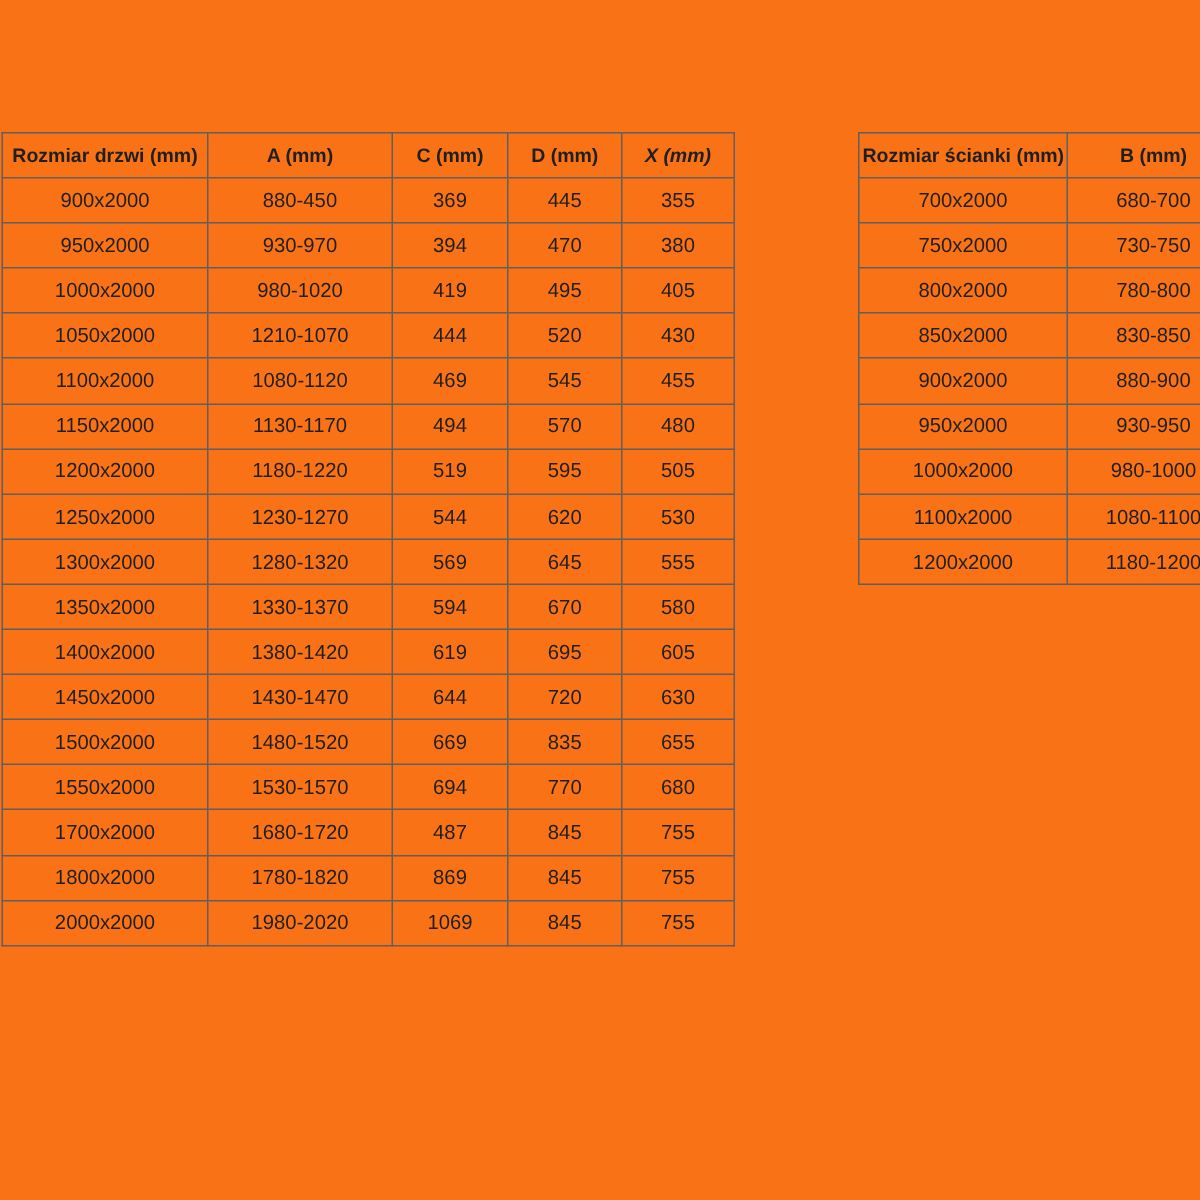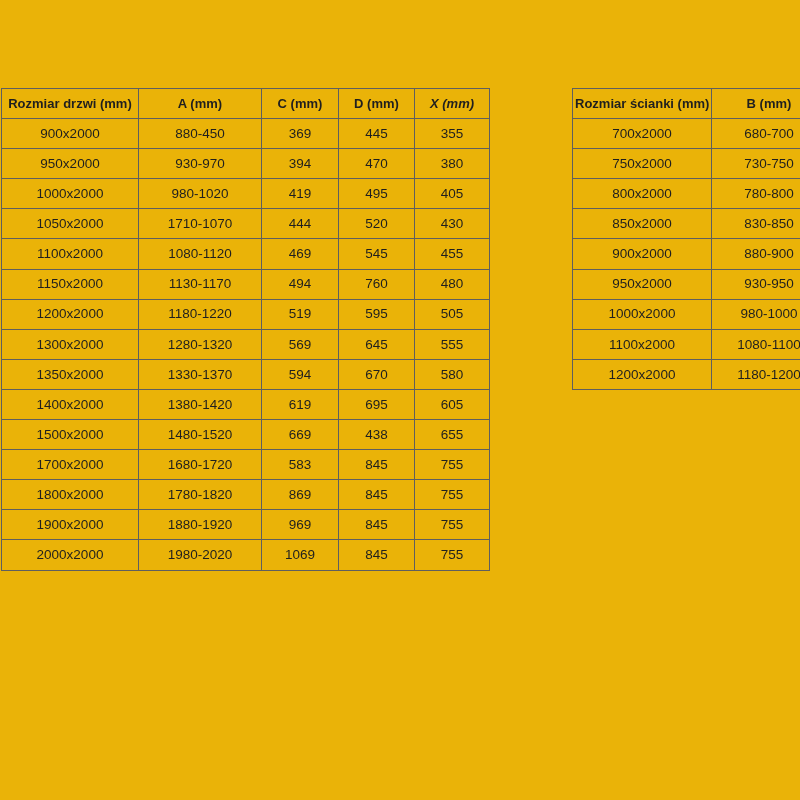--- a/index.html
+++ b/index.html
@@ -7,21 +7,21 @@
     width: 800px;
     height: 800px;
     background: #ffffff;
     font-family: "Liberation Sans", sans-serif;
     color: #1f1f1f;
   }
   .page {
     position: relative;
     width: 800px;
     height: 800px;
-    background: #eab308;
+    background: #f97316;
   }
   table.spec {
     position: absolute;
     border-collapse: collapse;
     table-layout: fixed;
     font-size: 13.5px;
     line-height: 1;
   }
   table.spec th,
   table.spec td {
@@ -80,47 +80,54 @@
         </tr>
         <tr>
           <td>1000x2000</td>
           <td>980-1020</td>
           <td>419</td>
           <td>495</td>
           <td>405</td>
         </tr>
         <tr>
           <td>1050x2000</td>
-          <td>1710-1070</td>
+          <td>1210-1070</td>
           <td>444</td>
           <td>520</td>
           <td>430</td>
         </tr>
         <tr>
           <td>1100x2000</td>
           <td>1080-1120</td>
           <td>469</td>
           <td>545</td>
           <td>455</td>
         </tr>
         <tr>
           <td>1150x2000</td>
           <td>1130-1170</td>
           <td>494</td>
-          <td>760</td>
+          <td>570</td>
           <td>480</td>
         </tr>
         <tr>
           <td>1200x2000</td>
           <td>1180-1220</td>
           <td>519</td>
           <td>595</td>
           <td>505</td>
         </tr>
         <tr>
+          <td>1250x2000</td>
+          <td>1230-1270</td>
+          <td>544</td>
+          <td>620</td>
+          <td>530</td>
+        </tr>
+        <tr>
           <td>1300x2000</td>
           <td>1280-1320</td>
           <td>569</td>
           <td>645</td>
           <td>555</td>
         </tr>
         <tr>
           <td>1350x2000</td>
           <td>1330-1370</td>
           <td>594</td>
@@ -128,48 +135,55 @@
           <td>580</td>
         </tr>
         <tr>
           <td>1400x2000</td>
           <td>1380-1420</td>
           <td>619</td>
           <td>695</td>
           <td>605</td>
         </tr>
         <tr>
+          <td>1450x2000</td>
+          <td>1430-1470</td>
+          <td>644</td>
+          <td>720</td>
+          <td>630</td>
+        </tr>
+        <tr>
           <td>1500x2000</td>
           <td>1480-1520</td>
           <td>669</td>
-          <td>438</td>
+          <td>835</td>
           <td>655</td>
+        </tr>
+        <tr>
+          <td>1550x2000</td>
+          <td>1530-1570</td>
+          <td>694</td>
+          <td>770</td>
+          <td>680</td>
         </tr>
         <tr>
           <td>1700x2000</td>
           <td>1680-1720</td>
-          <td>583</td>
+          <td>487</td>
           <td>845</td>
           <td>755</td>
         </tr>
         <tr>
           <td>1800x2000</td>
           <td>1780-1820</td>
           <td>869</td>
           <td>845</td>
           <td>755</td>
         </tr>
         <tr>
-          <td>1900x2000</td>
-          <td>1880-1920</td>
-          <td>969</td>
-          <td>845</td>
-          <td>755</td>
-        </tr>
-        <tr>
           <td>2000x2000</td>
           <td>1980-2020</td>
           <td>1069</td>
           <td>845</td>
           <td>755</td>
         </tr>
       </tbody>
     </table>
   <table class="spec" id="right-table">
       <thead>

